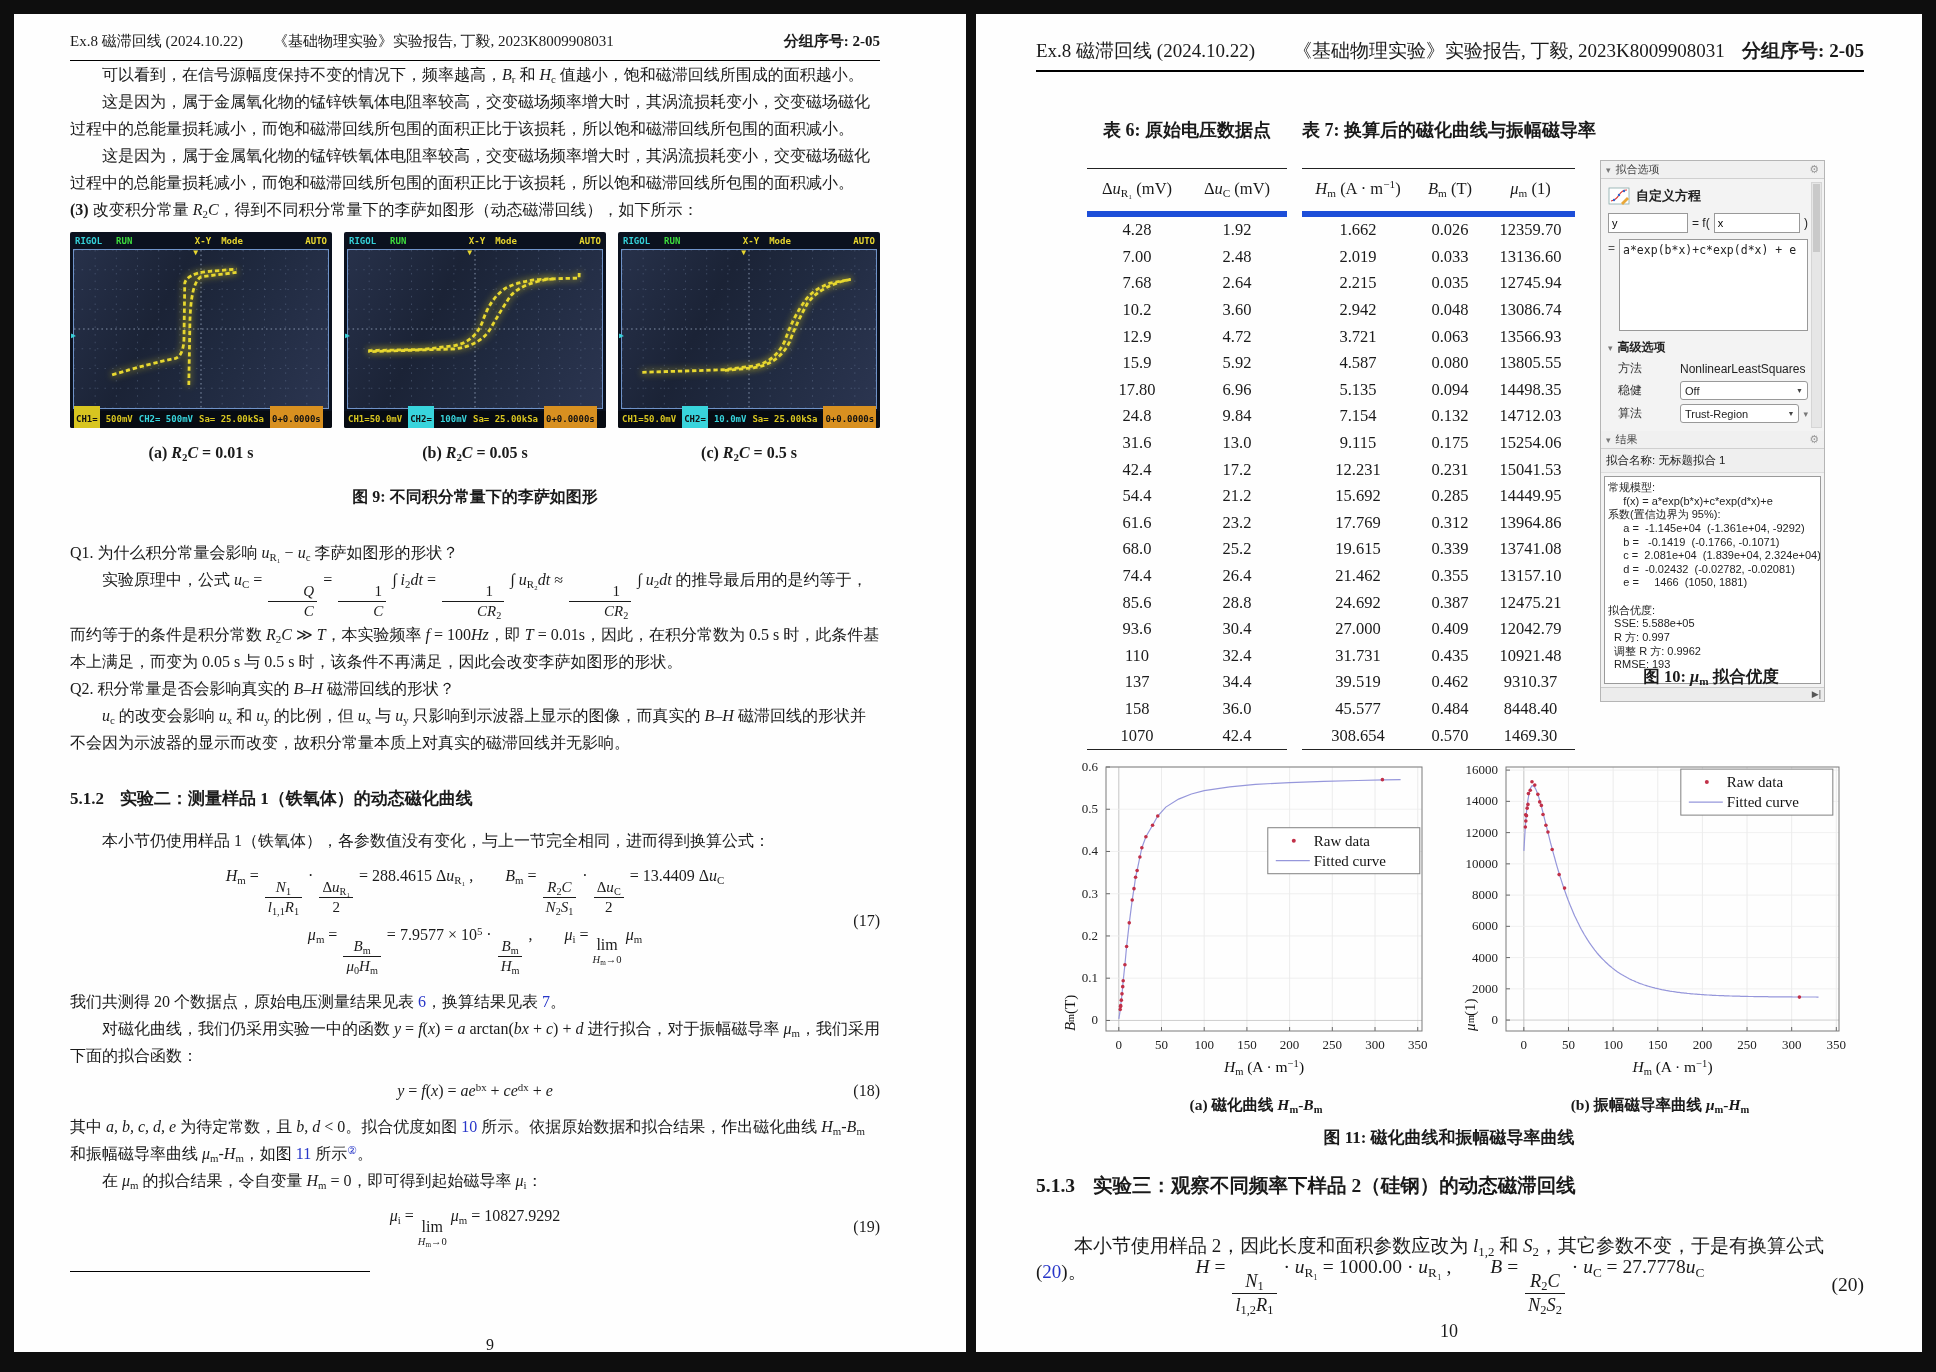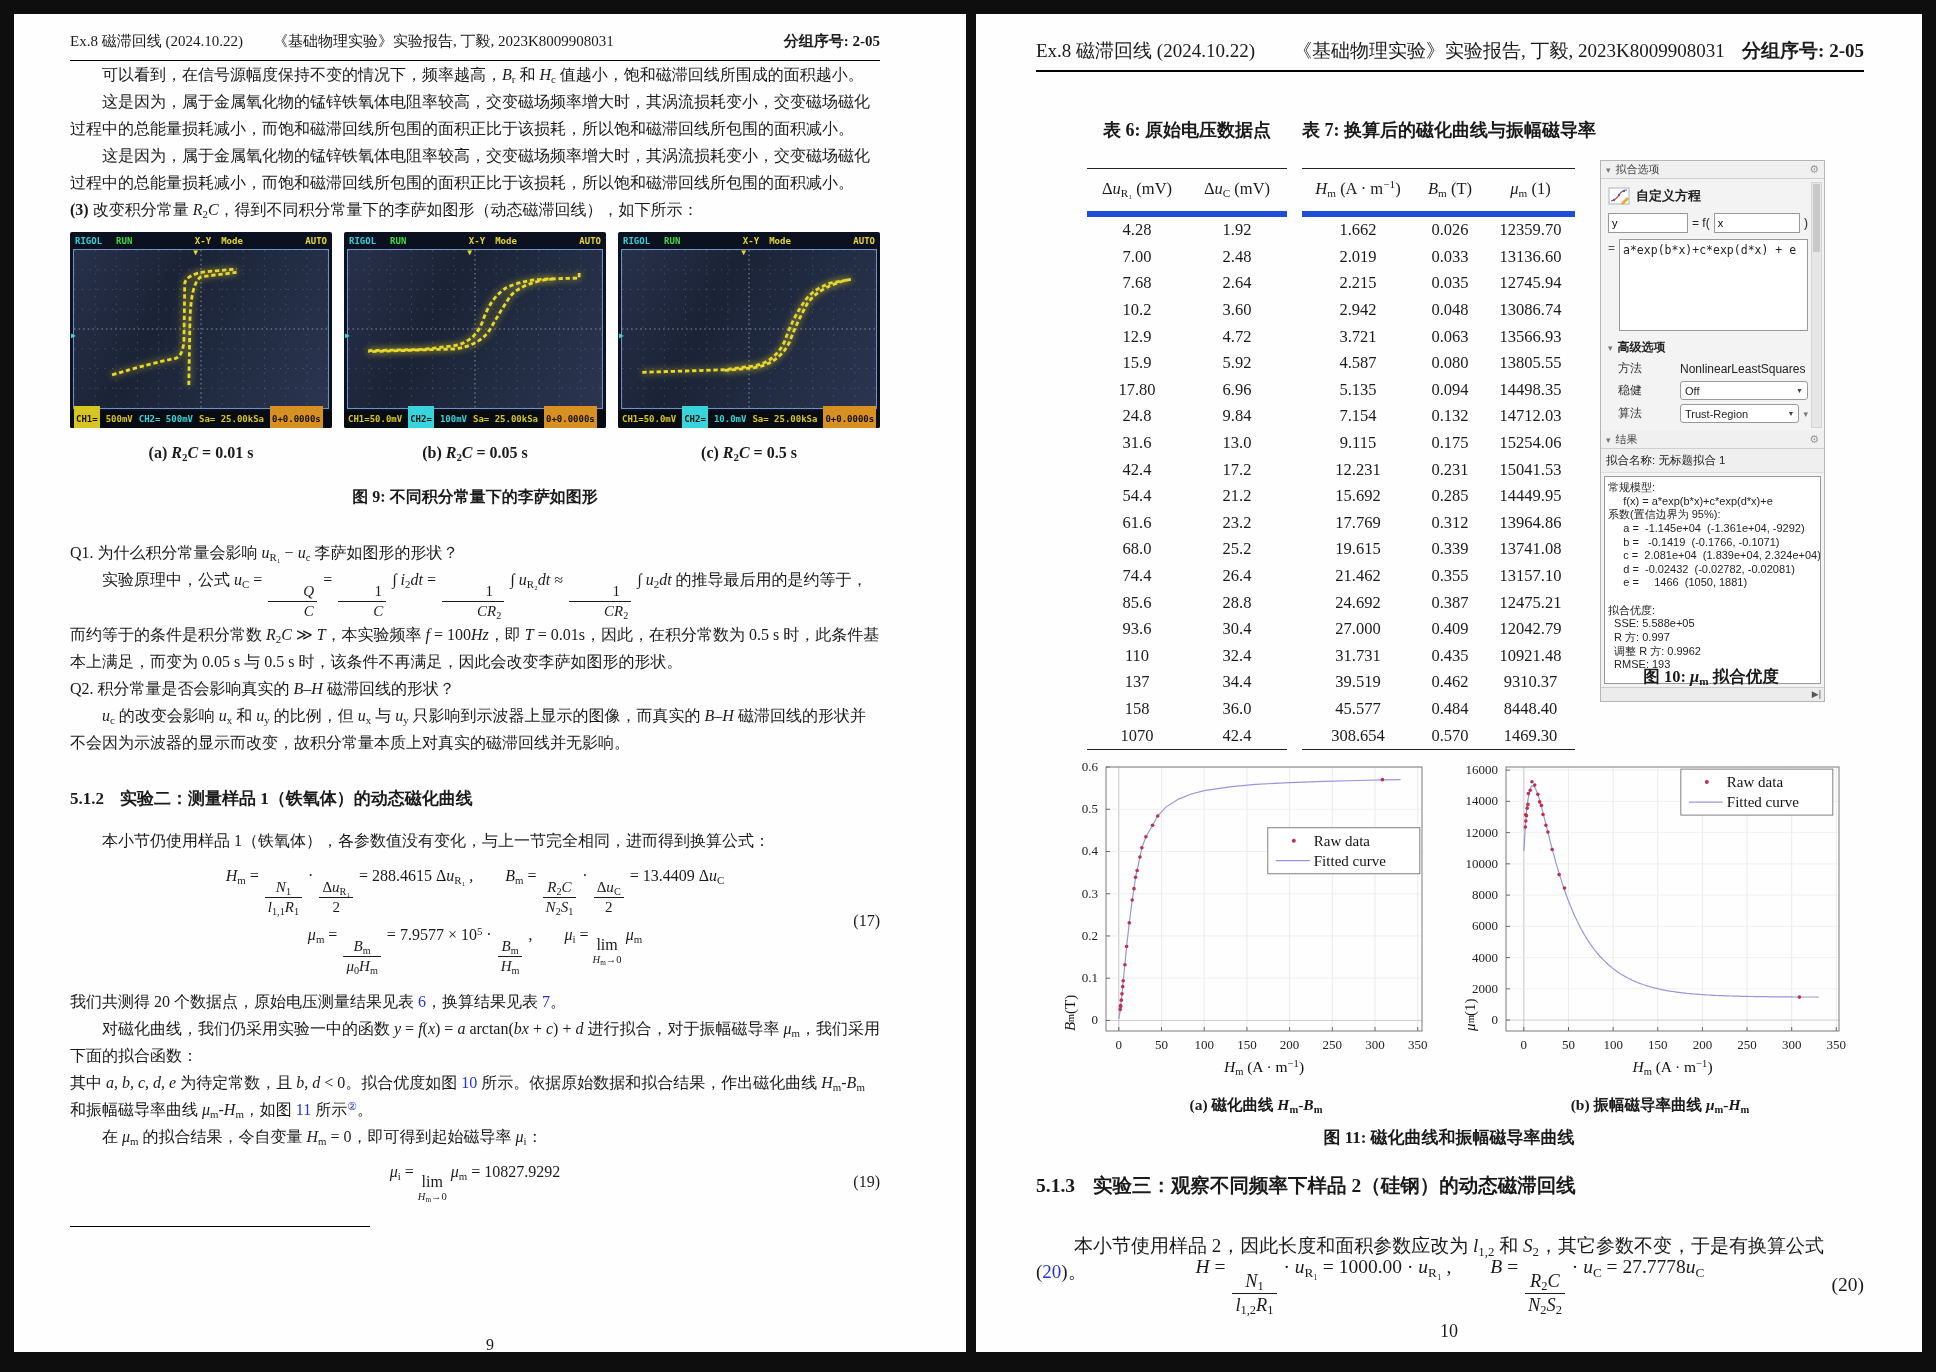--- a/index.html
+++ b/index.html
@@ -348,20 +348,24 @@
             </span> ,　　<i>μ</i><sub>i</sub> = <span class="lim">
               <span>lim</span>
               <span class="lb"><i>H</i><sub>m</sub>→0</span>
             </span> <i>μ</i><sub>m</sub></div>
         <span class="eqnum">(17)</span>
       </div>
 
       <p>我们共测得 20 个数据点，原始电压测量结果见表 <span class="lnk">6</span>，换算结果见表 <span class="lnk">7</span>。</p>
       <p class="ind">对磁化曲线，我们仍采用实验一中的函数 <i>y</i> = <i>f</i>(<i>x</i>) = <i>a</i> arctan(<i>bx</i> + <i>c</i>) + <i>d</i> 进行拟合，对于振幅磁导率 <i>μ</i><sub>m</sub>，我们采用下面的拟合函数：</p>
 
+      <div class="eq">
+        <div class="eqline"><i>y</i> = <i>f</i>(<i>x</i>) = <i>ae</i><sup>bx</sup> + <i>ce</i><sup>dx</sup> + <i>e</i></div>
+        <span class="eqnum">(18)</span>
+      </div>
 
       <p>其中 <i>a, b, c, d, e</i> 为待定常数，且 <i>b</i>, <i>d</i> &lt; 0。拟合优度如图 <span class="lnk">10</span> 所示。依据原始数据和拟合结果，作出磁化曲线 <i>H</i><sub>m</sub>-<i>B</i><sub>m</sub> 和振幅磁导率曲线 <i>μ</i><sub>m</sub>-<i>H</i><sub>m</sub>，如图 <span class="lnk">11</span> 所示<sup class="lnk">②</sup>。</p>
       <p class="ind">在 <i>μ</i><sub>m</sub> 的拟合结果，令自变量 <i>H</i><sub>m</sub> = 0，即可得到起始磁导率 <i>μ</i><sub>i</sub>：</p>
 
       <div class="eq">
         <div class="eqline"><i>μ</i><sub>i</sub> = <span class="lim">
               <span>lim</span>
               <span class="lb"><i>H</i><sub>m</sub>→0</span>
             </span> <i>μ</i><sub>m</sub> = 10827.9292</div>
         <span class="eqnum">(19)</span>

